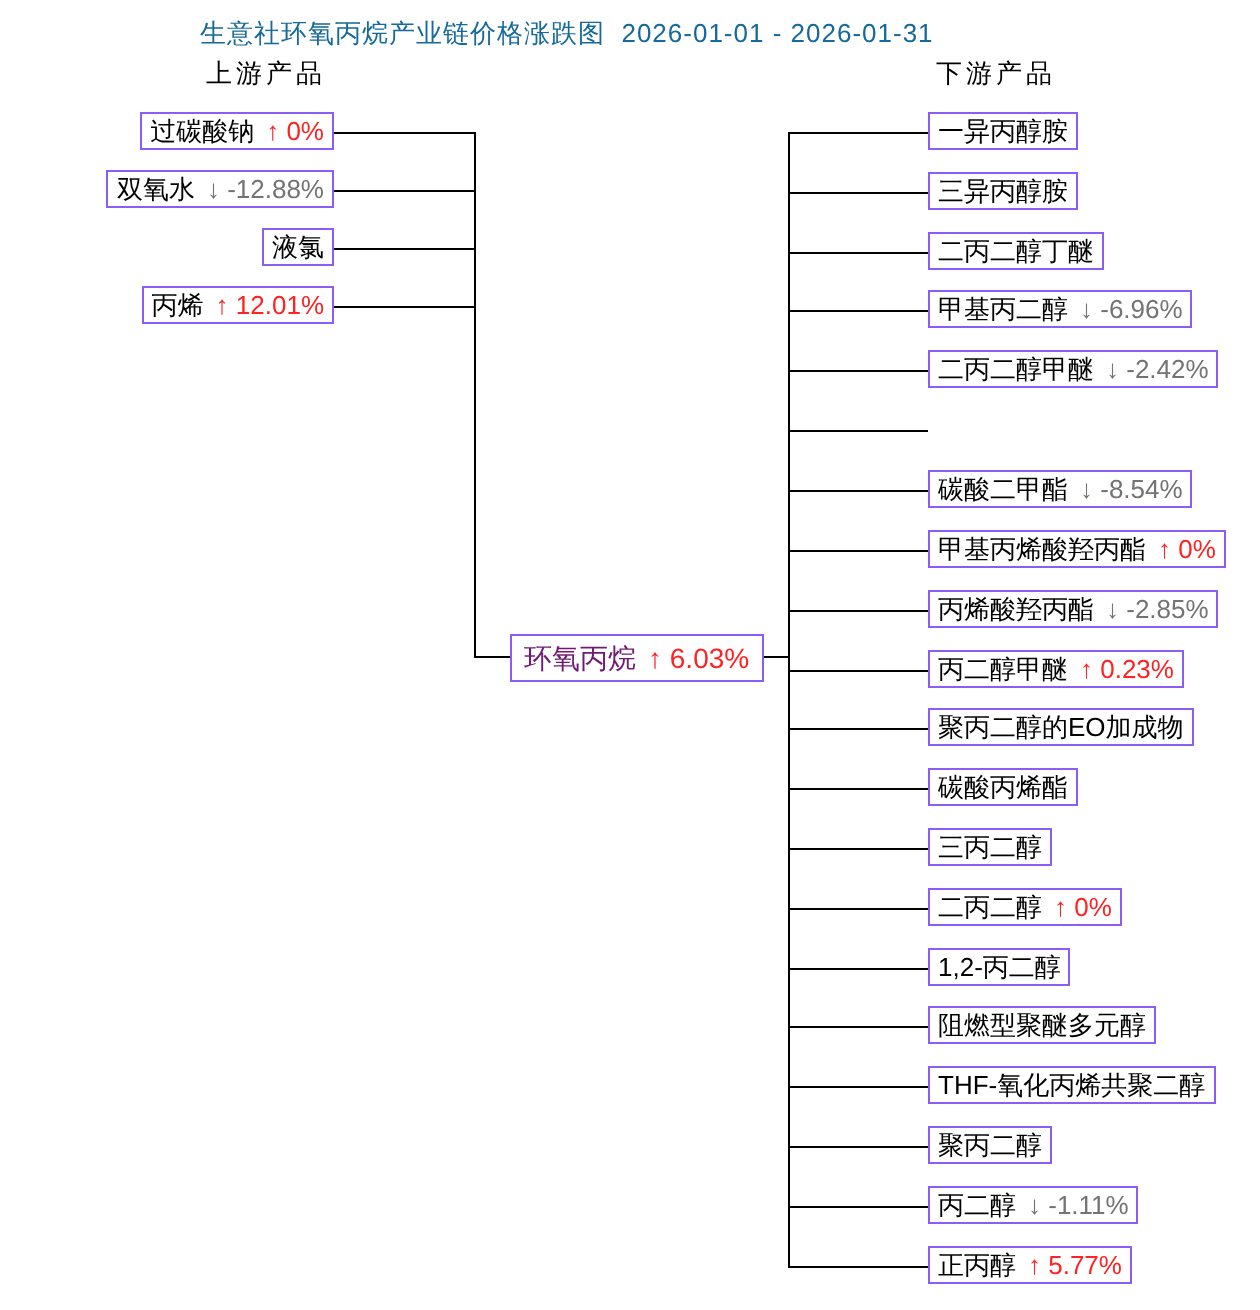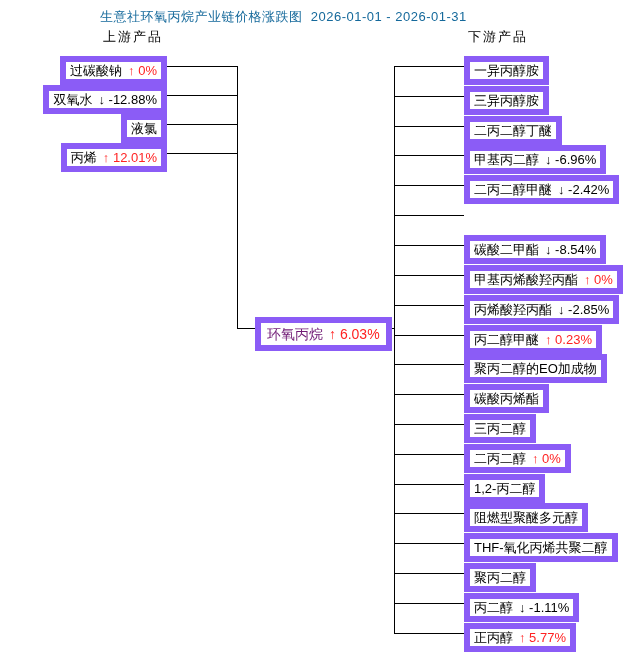--- a/index.html
+++ b/index.html
@@ -10,30 +10,30 @@
   .title{
     position:absolute;left:100px;top:8px;font-size:13px;
     color:#15699b;white-space:pre;letter-spacing:.5px;
   }
   .col-label{position:absolute;top:28px;font-size:13px;color:#000;letter-spacing:2px;}
   .up-label{left:103px;}
   .down-label{left:468px;}
   .hline{position:absolute;height:0;border-top:1px solid #000;z-index:0;}
   .vline{position:absolute;width:0;border-left:1px solid #000;z-index:0;}
   .node{
-    position:absolute;z-index:2;border:6px solid #8b5cf6;background:#fff;
+    position:absolute;z-index:2;border:1px solid #8b5cf6;background:#fff;
     font-size:13px;line-height:17px;padding:0 4px;white-space:nowrap;color:#000;
   }
   .left-node{right:463px;}
   .right-node{left:464px;}
   .center-node{left:255px;top:317px;font-size:14px;line-height:22px;padding:0 6px;}
   .center-name{color:#701a75;}
   .chg{margin-left:6px;}
   .up{color:#ff2222;}
-  .down{color:#000000;}
+  .down{color:#737373;}
 </style>
 </head>
 <body>
 
 <div class="canvas">
 
   <div class="title">生意社环氧丙烷产业链价格涨跌图  2026-01-01 - 2026-01-31</div>
   <div class="col-label up-label">上游产品</div>
   <div class="col-label down-label">下游产品</div>
 

